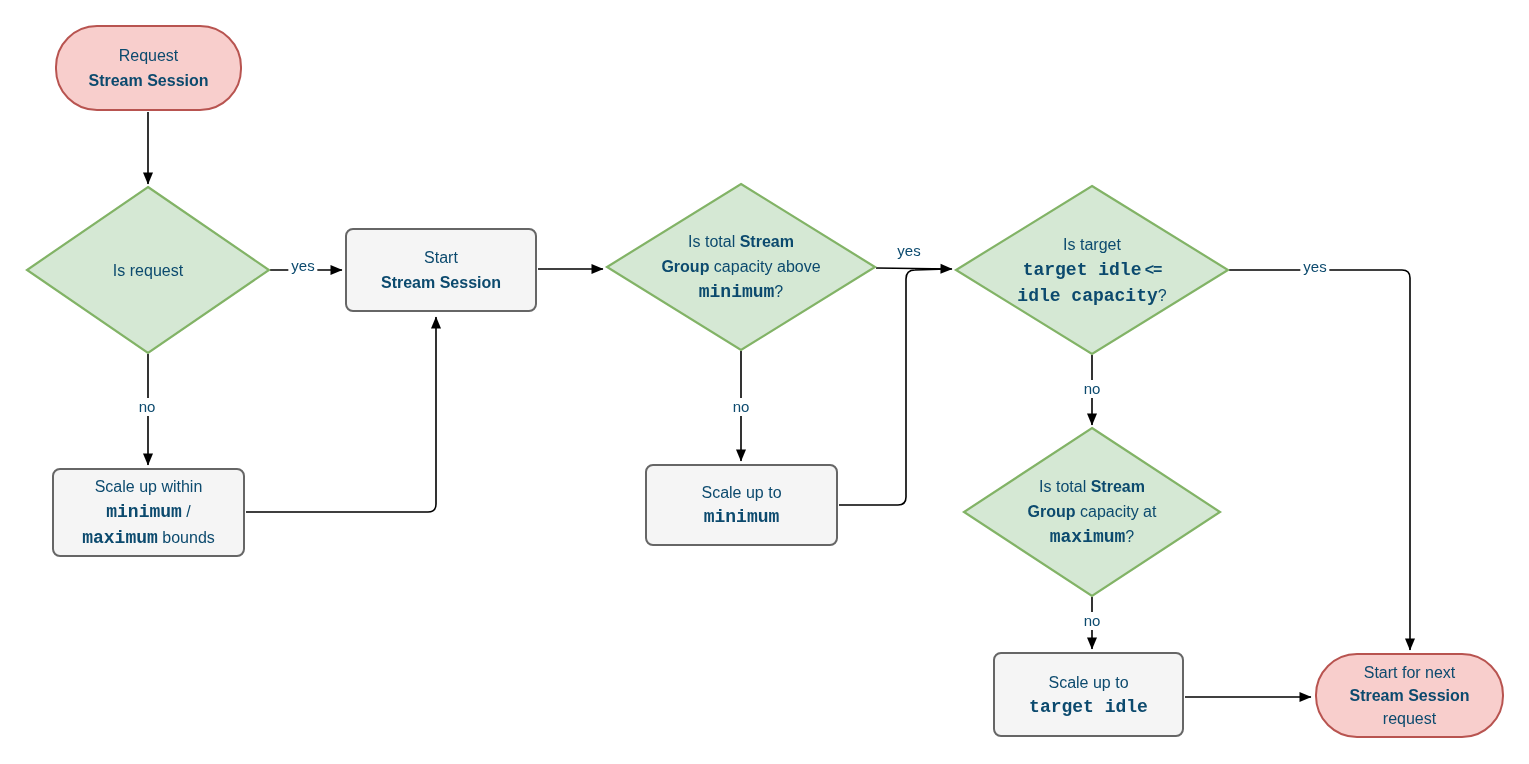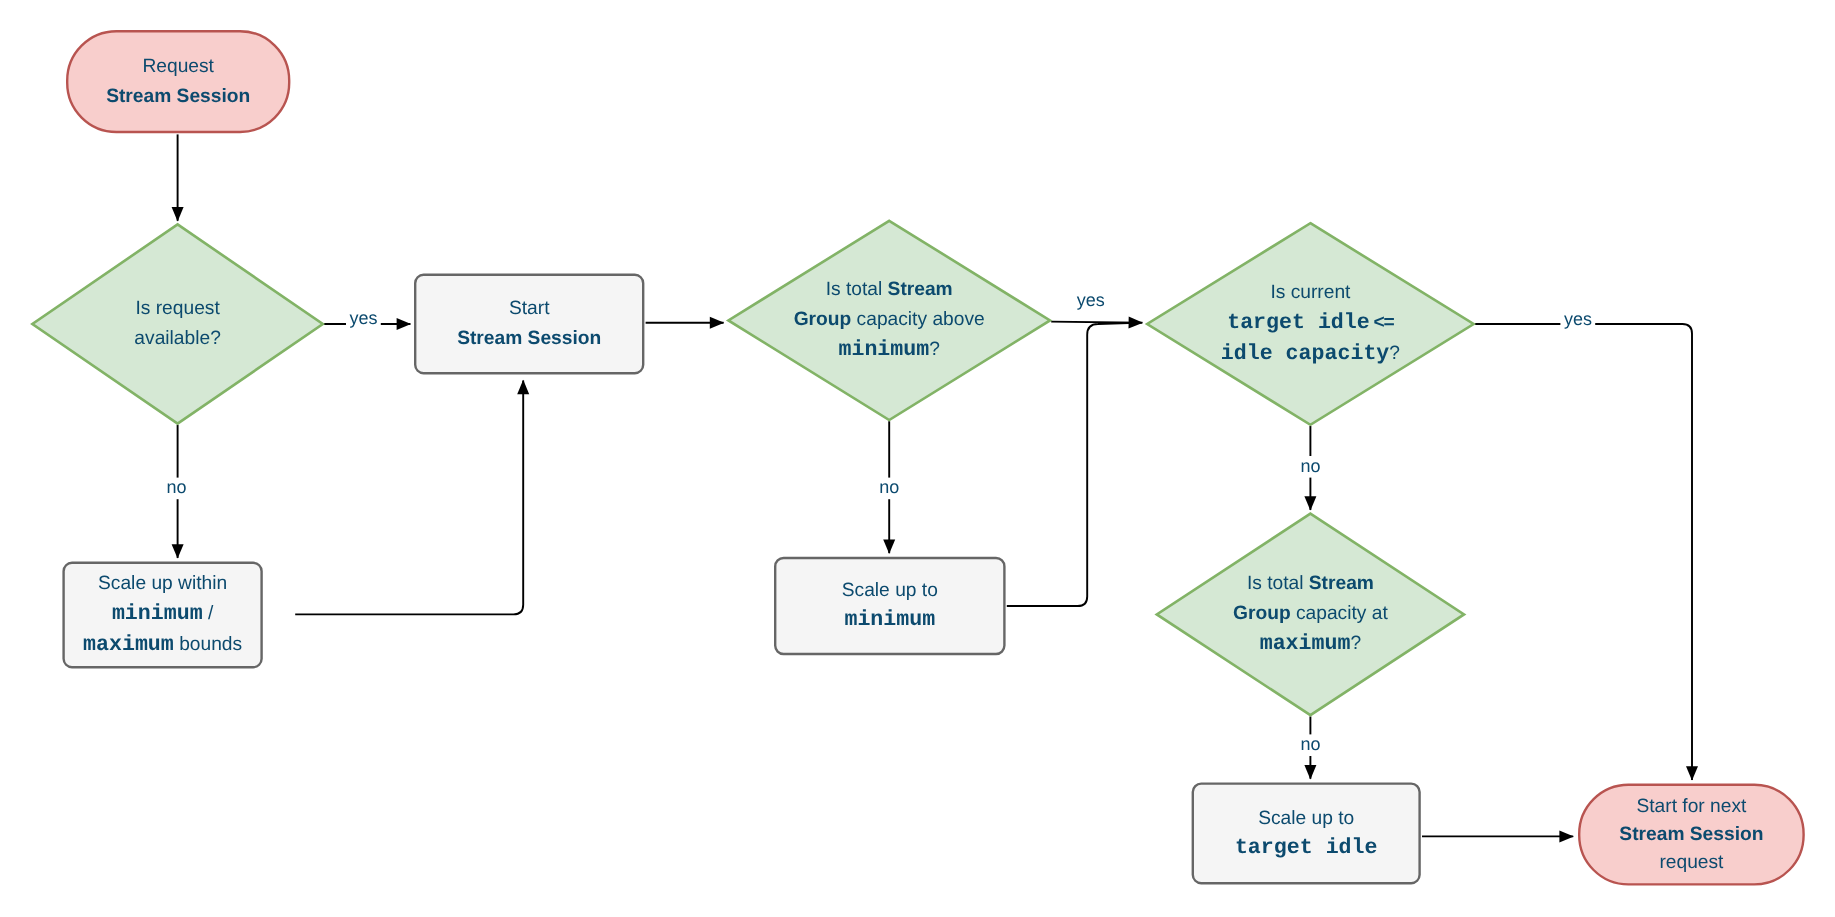--- a/index.html
+++ b/index.html
@@ -51,47 +51,46 @@
     <polygon class="decision" points="1092,428 1220,512 1092,596 964,512"></polygon>
   </svg>
 
   <div class="node terminal" style="left:55px;top:25px;width:187px;height:86px;">
     <div>Request</div>
     <div class="b">Stream Session</div>
   </div>
 
   <div class="dtext" style="left:148px;top:270px;width:200px;">
     <div>Is request</div>
-    <div>available?</div>
   </div>
 
   <div class="node process" style="left:345px;top:228px;width:192px;height:84px;">
     <div>Start</div>
     <div class="b">Stream Session</div>
   </div>
 
-  <div class="node process" style="left:52px;top:468px;width:167px;height:89px;">
+  <div class="node process" style="left:52px;top:468px;width:193px;height:89px;">
     <div>Scale up within</div>
     <div><span class="code">minimum</span><span> /</span></div>
     <div><span class="code">maximum</span><span> bounds</span></div>
   </div>
 
   <div class="dtext" style="left:741px;top:267px;width:236px;">
     <div><span>Is total </span><span class="b">Stream</span></div>
     <div><span class="b">Group</span><span> capacity above</span></div>
     <div><span class="code">minimum</span><span>?</span></div>
   </div>
 
   <div class="node process" style="left:645px;top:464px;width:193px;height:82px;">
     <div>Scale up to</div>
     <div class="code">minimum</div>
   </div>
 
   <div class="dtext" style="left:1092px;top:270px;width:250px;">
-    <div>Is current</div>
+    <div>Is target</div>
     <div><span class="code">target idle</span><span> </span><span class="op">&lt;=</span></div>
     <div><span class="code">idle capacity</span><span>?</span></div>
   </div>
 
   <div class="dtext" style="left:1092px;top:512px;width:230px;">
     <div><span>Is total </span><span class="b">Stream</span></div>
     <div><span class="b">Group</span><span> capacity at</span></div>
     <div><span class="code">maximum</span><span>?</span></div>
   </div>
 

